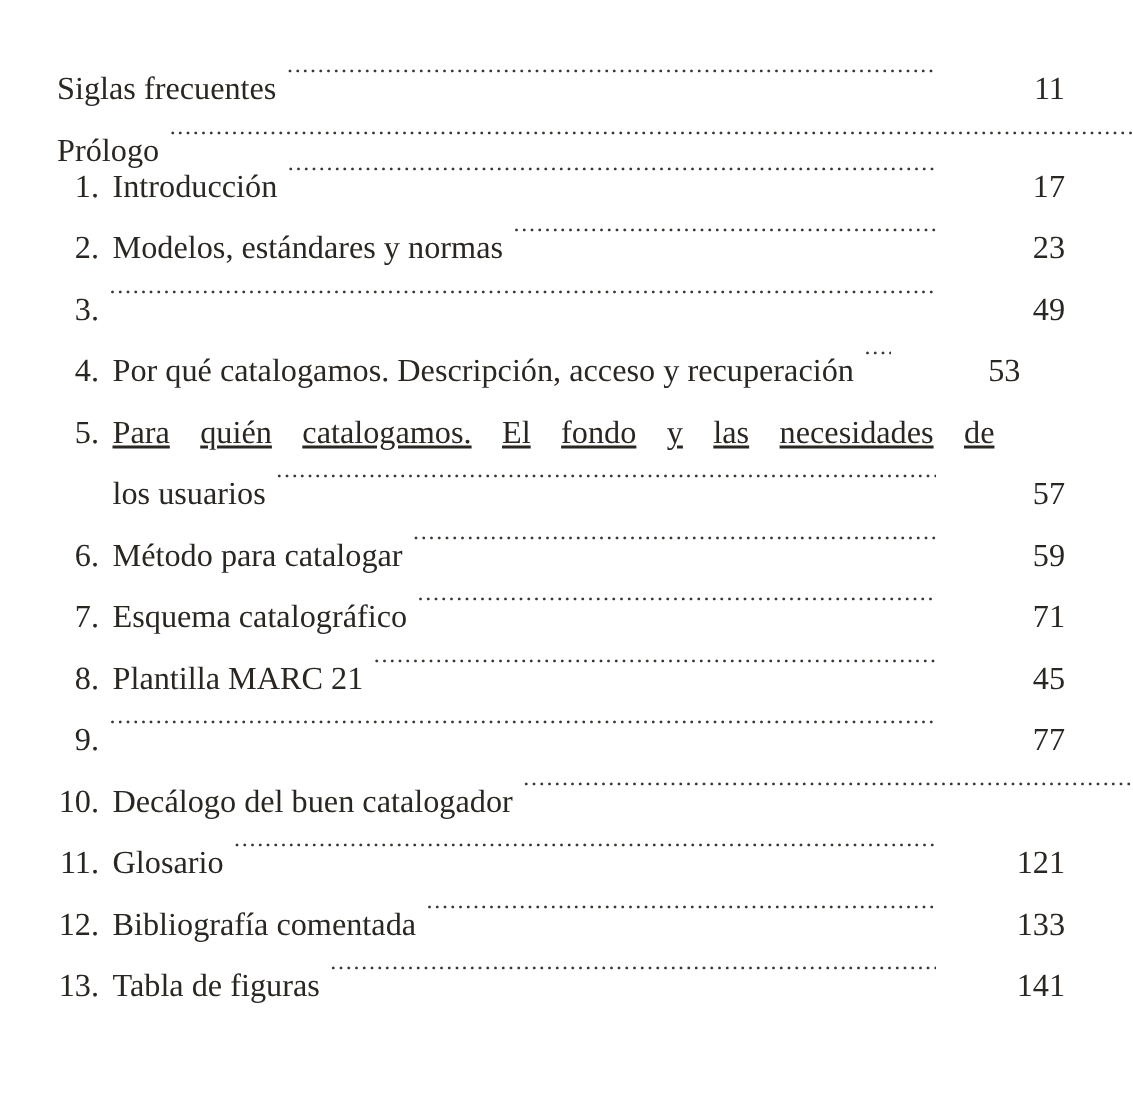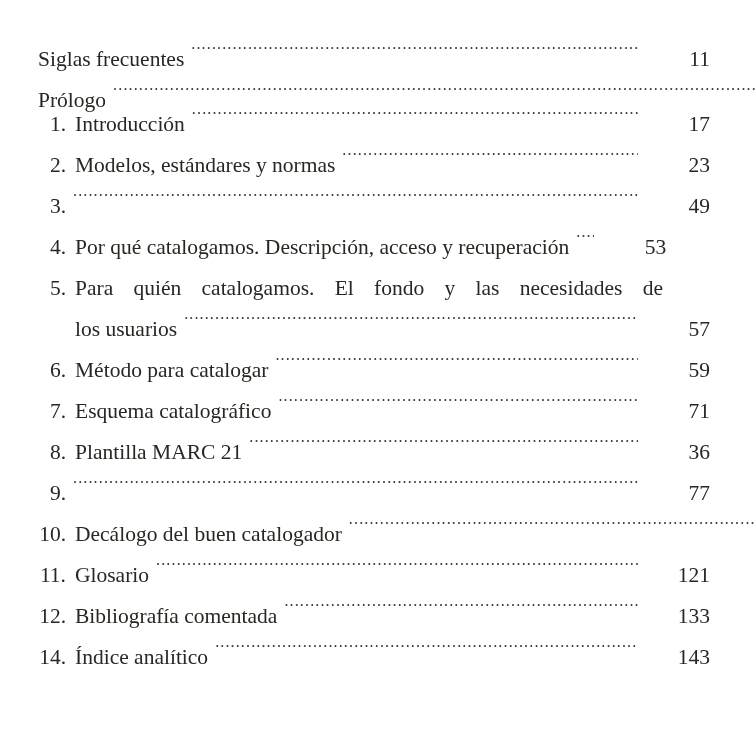--- a/index.html
+++ b/index.html
@@ -70,35 +70,35 @@
     color: #3a3631;
     white-space: nowrap;
   }
   .leader.short { flex: 0 0 auto; width: 18px; }
 
   .pageno {
     flex: 0 0 auto;
     width: 72px;
     text-align: right;
     padding-right: 45px;
-    margin-left: 0;
+    margin-left: 14px;
   }
 
   
   .toc-row.cont .num { width: 28px; }
   .toc-row.cont .title { padding-left: 9px; visibility: visible; }
 
   
   .toc-row.wrap-first .title {
     flex: 1 1 auto;
     display: flex;
     justify-content: space-between;
     padding-right: 92px;
   }
-  .toc-row.wrap-first .title .w { display: inline-block; }
+  .toc-row.wrap-first .title .w { display: inline-block; text-decoration: underline; }
 </style>
 </head>
 <body>
 
 <div class="toc" id="toc">
     <div class="toc-row unnumbered">
       <span class="num empty"></span>
       <span class="title">Siglas frecuentes</span>
       <span class="leader"></span>
       <span class="pageno">11</span>
@@ -160,21 +160,21 @@
     <div class="toc-row">
       <span class="num">7.</span>
       <span class="title">Esquema catalográfico</span>
       <span class="leader"></span>
       <span class="pageno">71</span>
     </div>
     <div class="toc-row">
       <span class="num">8.</span>
       <span class="title">Plantilla MARC 21</span>
       <span class="leader"></span>
-      <span class="pageno">36</span>
+      <span class="pageno">45</span>
     </div>
     <div class="toc-row">
       <span class="num">9.</span>
       <span class="leader"></span>
       <span class="pageno">77</span>
     </div>
     <div class="toc-row">
       <span class="num">10.</span>
       <span class="title">Decálogo del buen catalogador</span>
       <span class="leader"></span>
@@ -185,18 +185,18 @@
       <span class="leader"></span>
       <span class="pageno">121</span>
     </div>
     <div class="toc-row">
       <span class="num">12.</span>
       <span class="title">Bibliografía comentada</span>
       <span class="leader"></span>
       <span class="pageno">133</span>
     </div>
     <div class="toc-row">
-      <span class="num">14.</span>
-      <span class="title">Índice analítico</span>
-      <span class="leader"></span>
-      <span class="pageno">143</span>
+      <span class="num">13.</span>
+      <span class="title">Tabla de figuras</span>
+      <span class="leader"></span>
+      <span class="pageno">141</span>
     </div>
   </div>
 
 </body></html>

